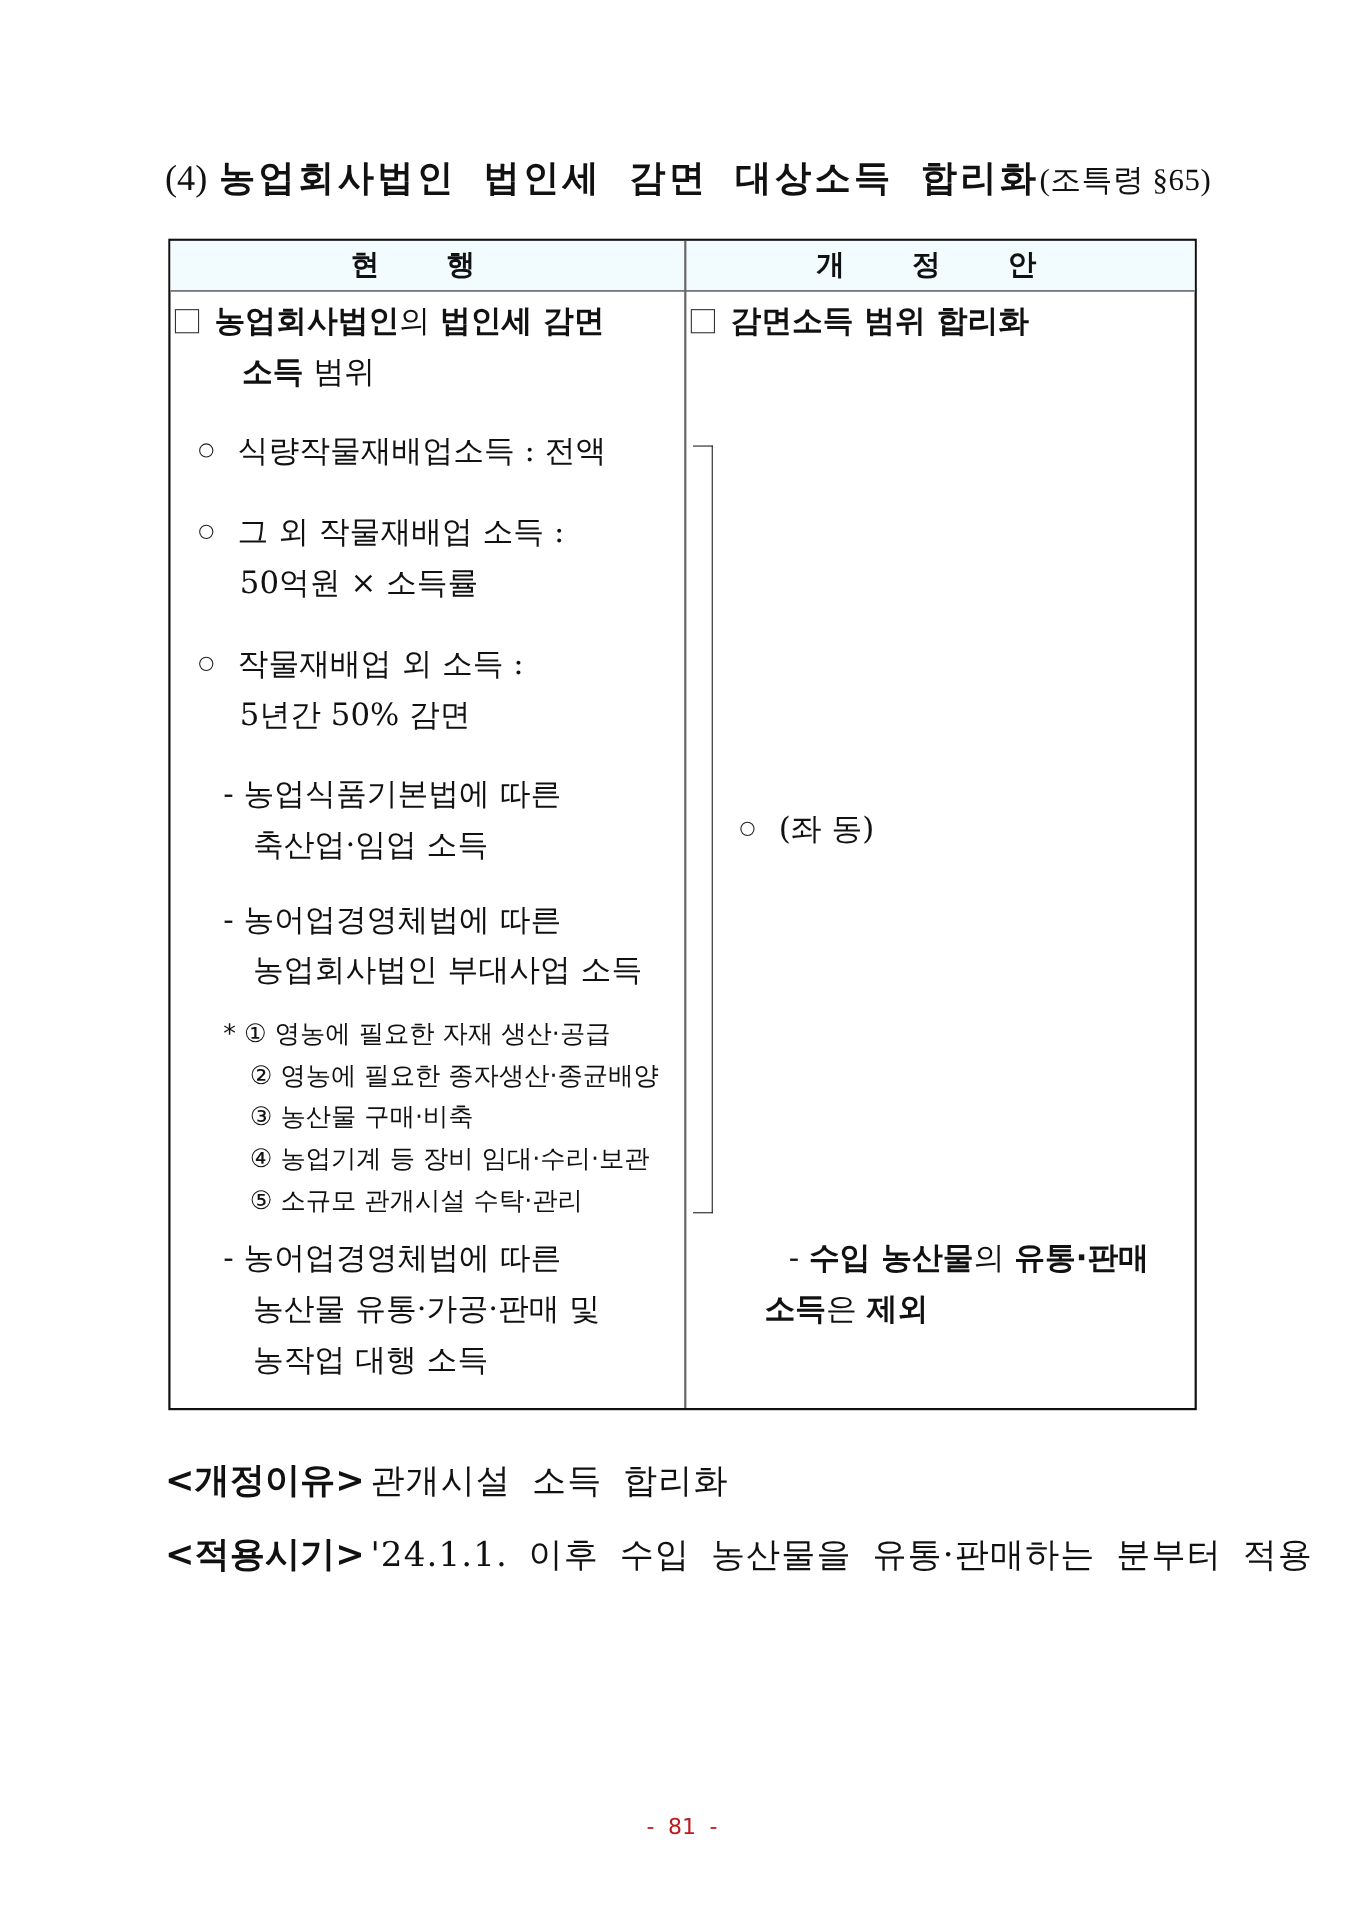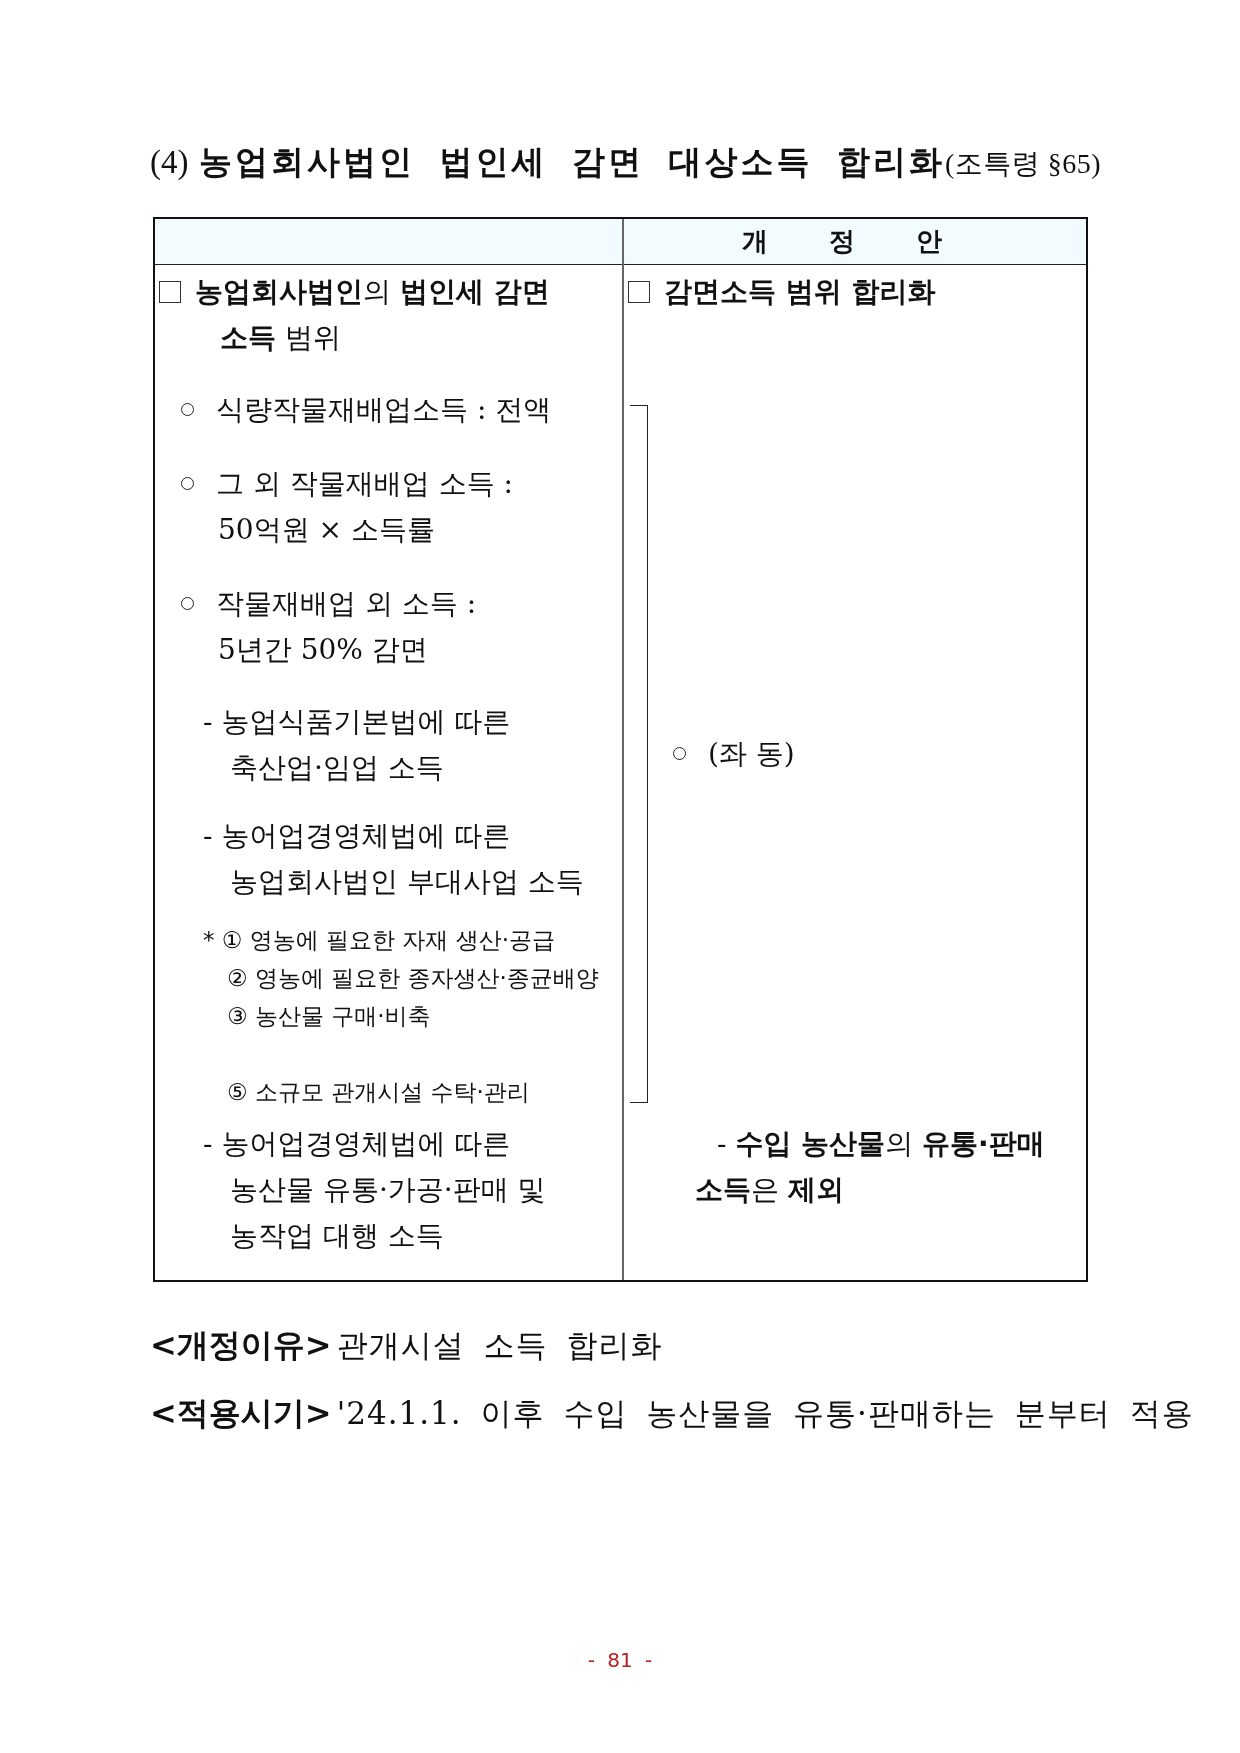--- a/index.html
+++ b/index.html
@@ -40,20 +40,21 @@
 </head>
 <body>
 
 <div class="abs title">
   <span class="num">(4)</span>
   <span class="bold">농업회사법인 법인세 감면 대상소득 합리화</span><span class="ref">(조특령 §65)</span>
 </div>
 
 <div class="table">
   <div class="thead">
+    <div class="th left">현 행</div>
     <div class="th right">개 정 안</div>
   </div>
   <div class="col-divider"></div>
 
   <div class="cell-text" style="left:4px; top:50px;text-align:right;">
     <span class="sq"></span><span class="b">농업회사법인</span><span class="sans">의 </span><span class="b">법인세 감면</span>
   </div>
   <div class="cell-text" style="left:50px; top:96px;margin-left:15px;">
     <span class="b">소득</span><span class="sans"> 범위</span>
   </div>
@@ -85,20 +86,23 @@
   <div class="cell-text note" style="left:48px; top:702px;">
     <span>*</span>
     <span>①</span> <span>영농에 필요한 자재 생산·공급</span>
   </div>
   <div class="cell-text note" style="left:72px; top:740px;">
     <span>②</span> <span>영농에 필요한 종자생산·종균배양</span>
   </div>
   <div class="cell-text note" style="left:72px; top:778px;">
     <span>③</span> <span>농산물 구매·비축</span>
   </div>
+  <div class="cell-text note" style="left:72px; top:816px;">
+    <span>④</span> <span>농업기계 등 장비 임대·수리·보관</span>
+  </div>
   <div class="cell-text note" style="left:72px; top:854px;">
     <span>⑤</span> <span>소규모 관개시설 수탁·관리</span>
   </div>
 
   <div class="cell-text" style="left:48px; top:902px;">
     <span>-</span> <span>농어업경영체법에 따른</span>
   </div>
   <div class="cell-text" style="left:75px; top:948px;">농산물 유통·가공·판매 및</div>
   <div class="cell-text" style="left:75px; top:994px;">농작업 대행 소득</div>
 

